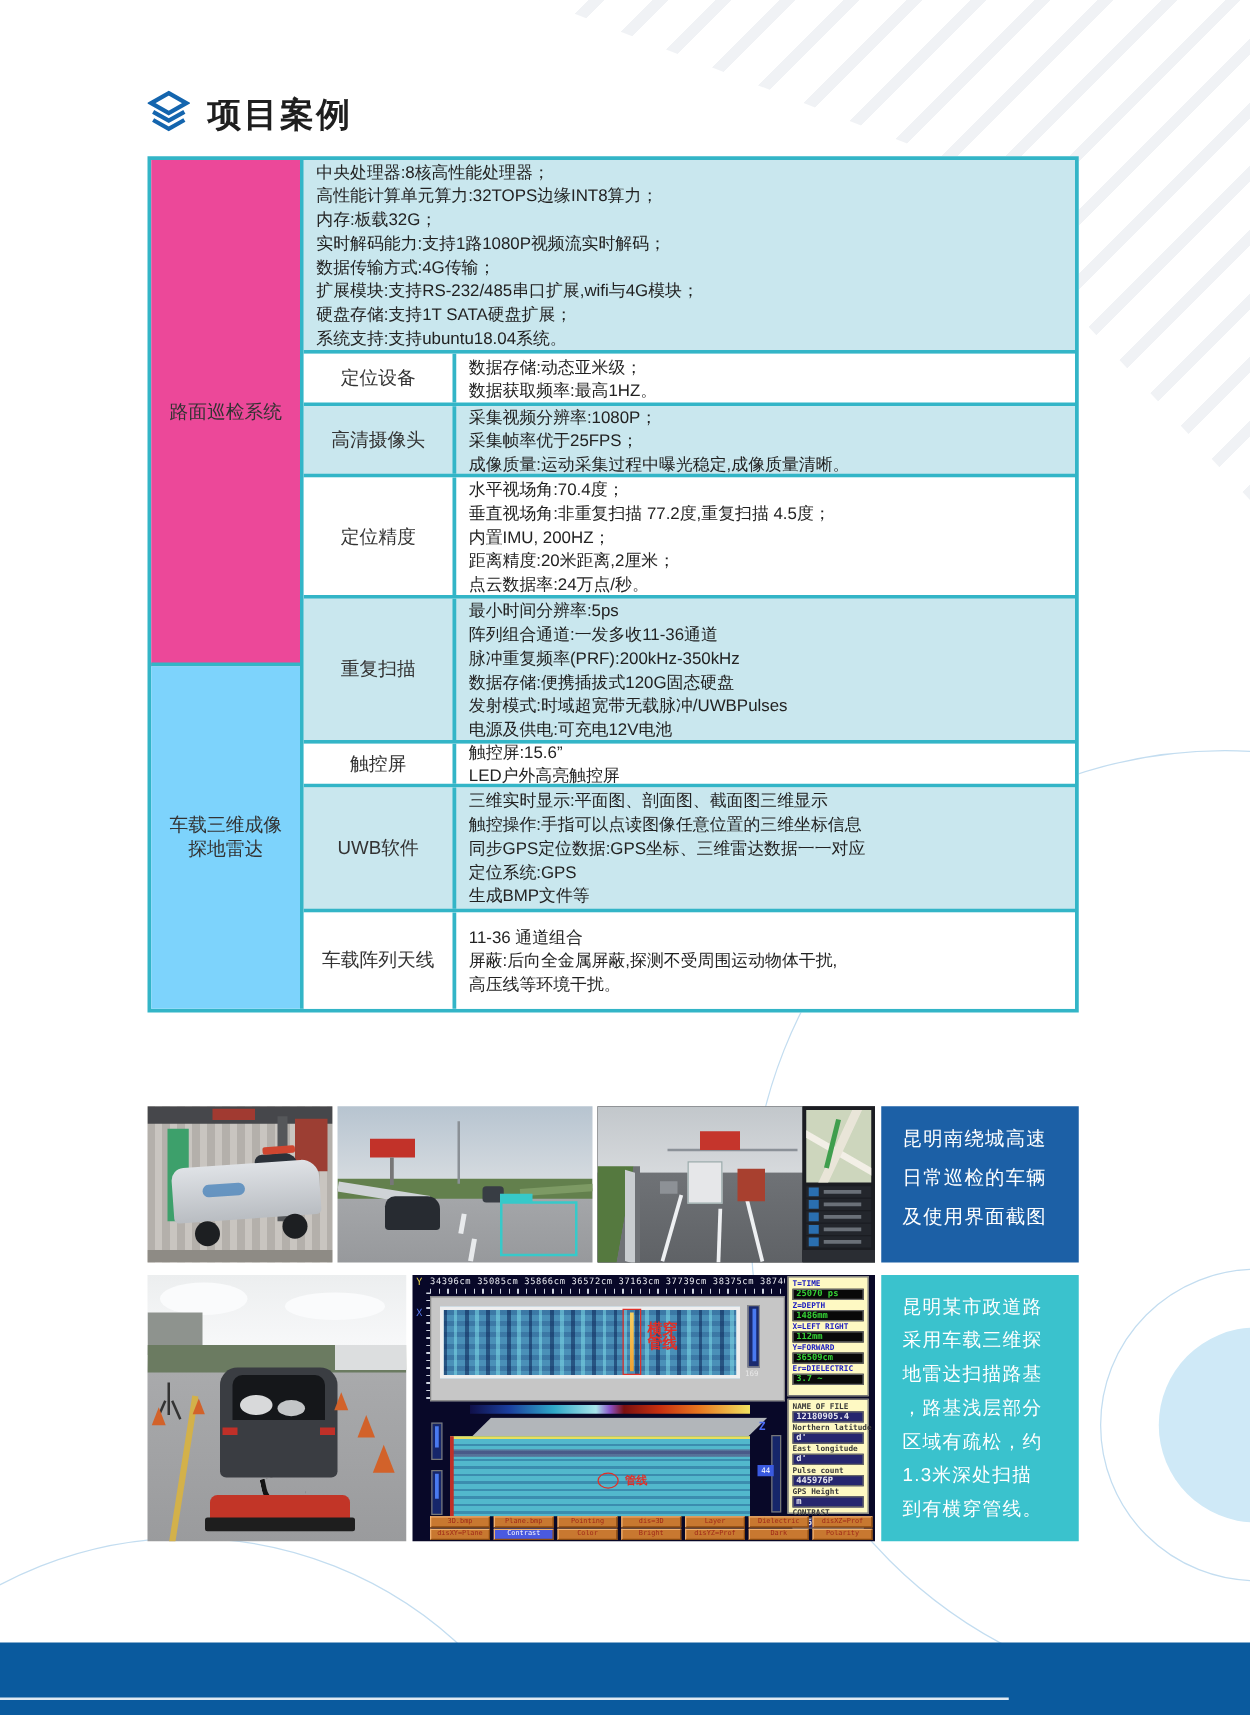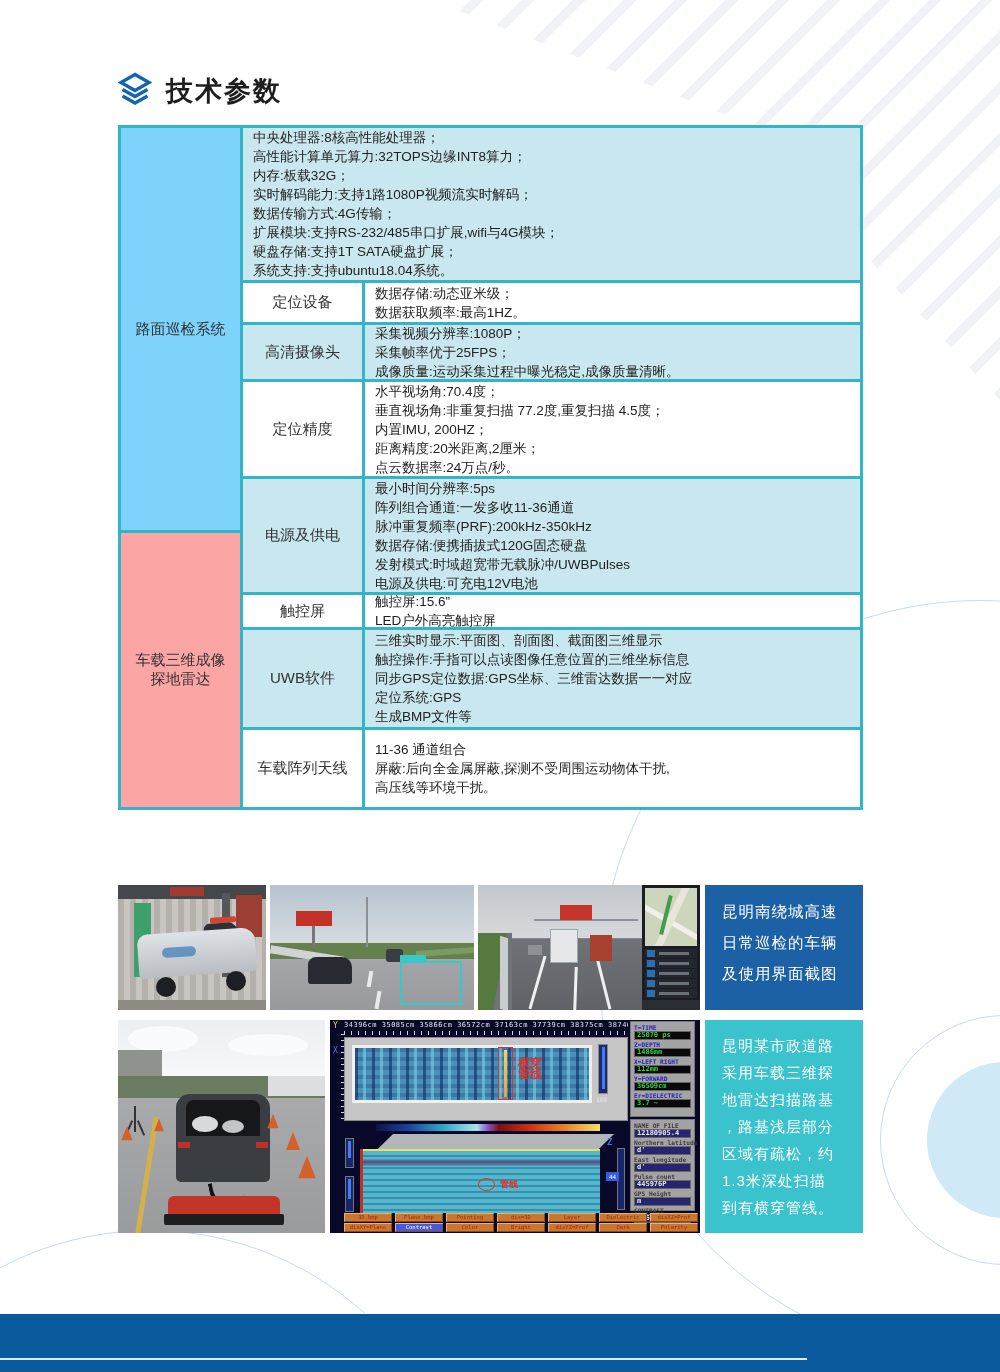--- a/index.html
+++ b/index.html
@@ -20,22 +20,22 @@
   
   .sec-header { position:absolute; left:118px; display:flex; align-items:center; }
   .sec-header .ttl { margin-left:14px; font-size:27px; font-weight:bold; color:#1e1e1e; letter-spacing:2px; }
 
   
   .spec-table { position:absolute; left:118px; top:125px; width:745px; height:685px;
     border:3px solid #33b5c7; display:flex; background:#fff; }
   .group-col { width:122px; border-right:3px solid #33b5c7; display:flex; flex-direction:column; }
   .group-cell { display:flex; align-items:center; justify-content:center; text-align:center;
     font-size:15px; color:#333; padding:4px 8px; }
-  .group-cell.g1 { height:405px; background:#7dd3fc; border-bottom:3px solid #33b5c7; }
-  .group-cell.g2 { flex:1; background:#fca5a5; }
+  .group-cell.g1 { height:405px; background:#ec4899; border-bottom:3px solid #33b5c7; }
+  .group-cell.g2 { flex:1; background:#7dd3fc; }
   .rows-col { flex:1; display:flex; flex-direction:column; }
   .t-row { display:flex; border-bottom:3px solid #33b5c7; }
   .t-row:last-child { border-bottom:none; flex:1; }
   .t-row.cyan { background:#c9e7ee; }
   .t-row.white { background:#fff; }
   .device-cell { width:122px; border-right:3px solid #33b5c7; display:flex; align-items:center;
     justify-content:center; text-align:center; font-size:15px; color:#333; padding:2px 8px; }
   .spec-cell { flex:1; display:flex; align-items:center; font-size:13.5px; line-height:19px;
     color:#222; padding:2px 10px; white-space:pre-line; }
   .h155{height:155px}.h42{height:42px}.h57{height:57px}.h97{height:97px}
@@ -151,21 +151,21 @@
   .radar .front { left:30px; top:129px; width:240px; height:64px; background:#52b8cc;
     background-image:linear-gradient(180deg,#e8e060 0,#e8e060 2px,rgba(0,0,0,0) 2px),
       linear-gradient(180deg,rgba(0,0,0,0) 10px,rgba(90,30,90,.45) 11px,rgba(90,30,90,.45) 16px,rgba(0,0,0,0) 17px),
       repeating-linear-gradient(180deg,rgba(16,60,120,.35) 0 2px,rgba(0,0,0,0) 2px 6px); }
   .radar .redge { left:30px; top:129px; width:3px; height:64px; background:#c03028; }
   .radar .circ { left:148px; top:158px; width:17px; height:13px; border:1.5px solid #e03028; border-radius:50%; }
   .radar .ann2 { left:170px; top:158px; color:#e03028; font-size:9px; font-weight:bold; }
   .radar .zlab { left:277px; top:117px; color:#4a6af0; font-size:9px; font-weight:bold; }
   .radar .rslider { left:287px; top:128px; width:8px; height:62px; background:#16266a; border:1px solid #777; }
   .radar .marker { left:276px; top:152px; background:#3a5ae0; color:#fff; font-size:6px; padding:1px 3px; }
-  .radar .panel { left:300px; width:65px; background:#a3a3a3; border:1px solid #777; padding:2px 3px; }
+  .radar .panel { left:300px; width:65px; background:#fef9c3; border:1px solid #777; padding:2px 3px; }
   .radar .panel.up { top:1px; height:96px; }
   .radar .panel.low { top:99px; height:92px; }
   .radar .fld { margin-bottom:1px; }
   .radar .fld .lb { font-size:6.2px; font-weight:bold; color:#2020c0; line-height:7px; white-space:nowrap; }
   .radar .fld .vl { background:#090909; border:1px solid #666; color:#35d035; font-size:7px; font-weight:bold;
     height:9px; line-height:7px; padding-left:2px; white-space:nowrap; overflow:hidden; }
   .radar .panel.low .lb { color:#3a3a3a; }
   .radar .panel.low .vl { background:#26266e; color:#e6e6ee; }
   .radar .btnrow { left:14px; width:354px; height:9px; display:flex; gap:3px; }
   .radar .btn { flex:1; background:#c87830; border:1px solid #8a4a10; border-top-color:#f0b070; border-left-color:#f0b070;
@@ -189,21 +189,21 @@
   <div class="blob"></div>
 
   <div class="sec-header" style="top:72px;">
     <span>
       <svg width="34" height="34" viewBox="0 0 34 34">
         <path d="M17 2.5 L31 10.5 17 18.5 3 10.5 Z" fill="none" stroke="#1465ae" stroke-width="3.4"></path>
         <path d="M4.5 17.5 L17 24.5 29.5 17.5" fill="none" stroke="#1465ae" stroke-width="3.4"></path>
         <path d="M4.5 24 L17 31 29.5 24" fill="none" stroke="#1465ae" stroke-width="3.4"></path>
       </svg>
     </span>
-    <span class="ttl">技术参数</span>
+    <span class="ttl">项目案例</span>
   </div>
 
   <div class="spec-table">
     <div class="group-col">
       <div class="group-cell g1">路面巡检系统</div>
       <div class="group-cell g2">车载三维成像探地雷达</div>
     </div>
     <div class="rows-col">
       <div class="t-row cyan h155">
         <div class="spec-cell">中央处理器:8核高性能处理器；
@@ -228,21 +228,21 @@
       </div>
       <div class="t-row white h97">
         <div class="device-cell">定位精度</div>
         <div class="spec-cell">水平视场角:70.4度；
 垂直视场角:非重复扫描 77.2度,重复扫描 4.5度；
 内置IMU, 200HZ；
 距离精度:20米距离,2厘米；
 点云数据率:24万点/秒。</div>
       </div>
       <div class="t-row cyan h116">
-        <div class="device-cell">电源及供电</div>
+        <div class="device-cell">重复扫描</div>
         <div class="spec-cell">最小时间分辨率:5ps
 阵列组合通道:一发多收11-36通道
 脉冲重复频率(PRF):200kHz-350kHz
 数据存储:便携插拔式120G固态硬盘
 发射模式:时域超宽带无载脉冲/UWBPulses
 电源及供电:可充电12V电池</div>
       </div>
       <div class="t-row white h35">
         <div class="device-cell">触控屏</div>
         <div class="spec-cell">触控屏:15.6”

